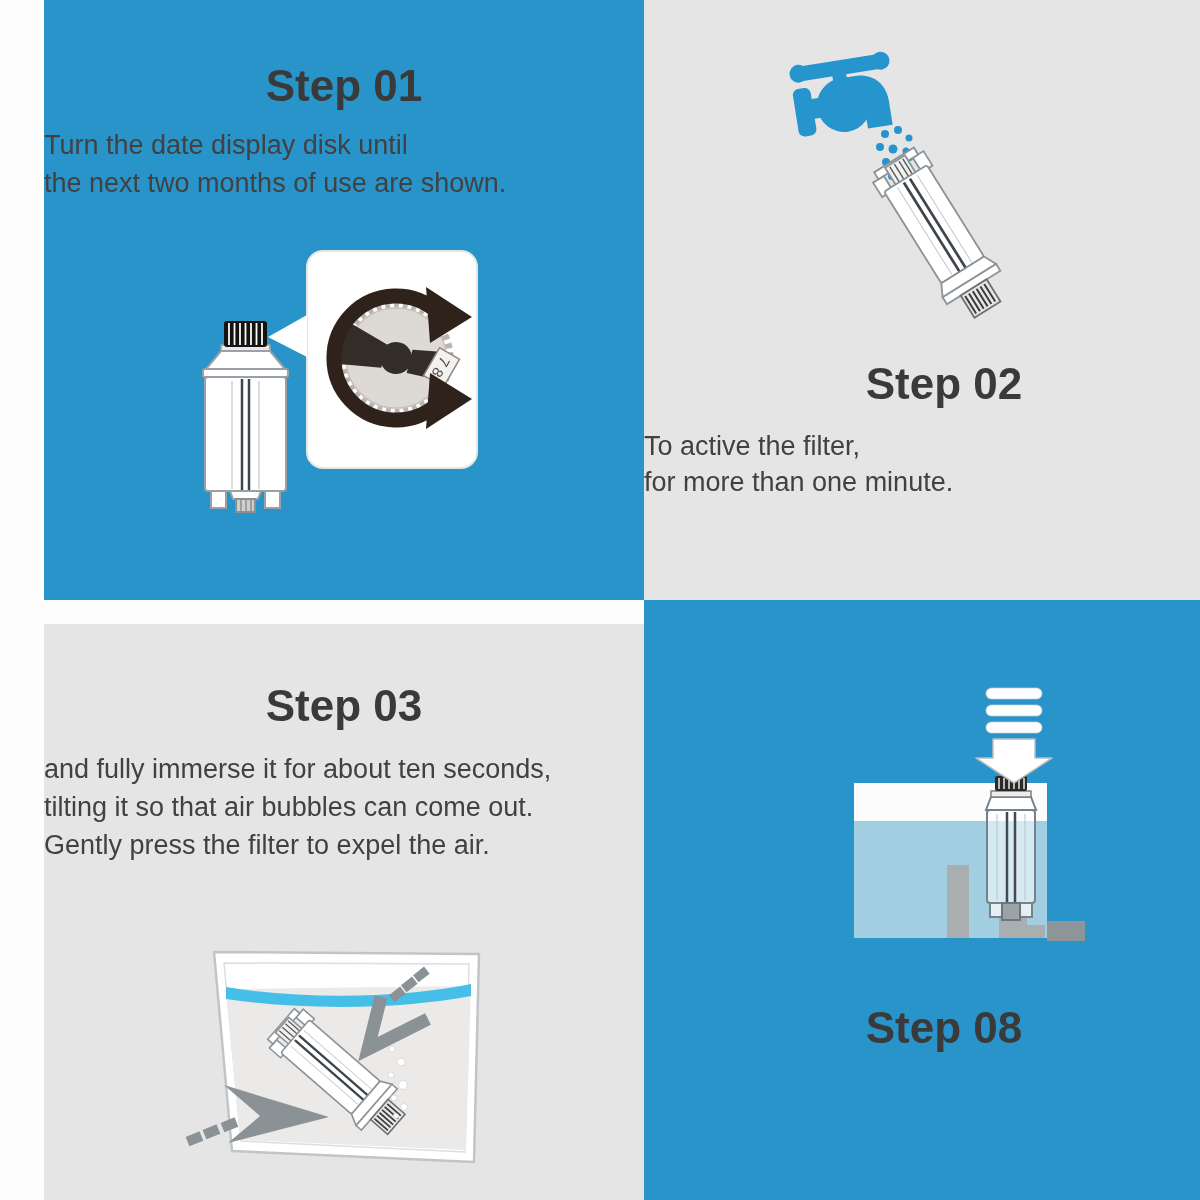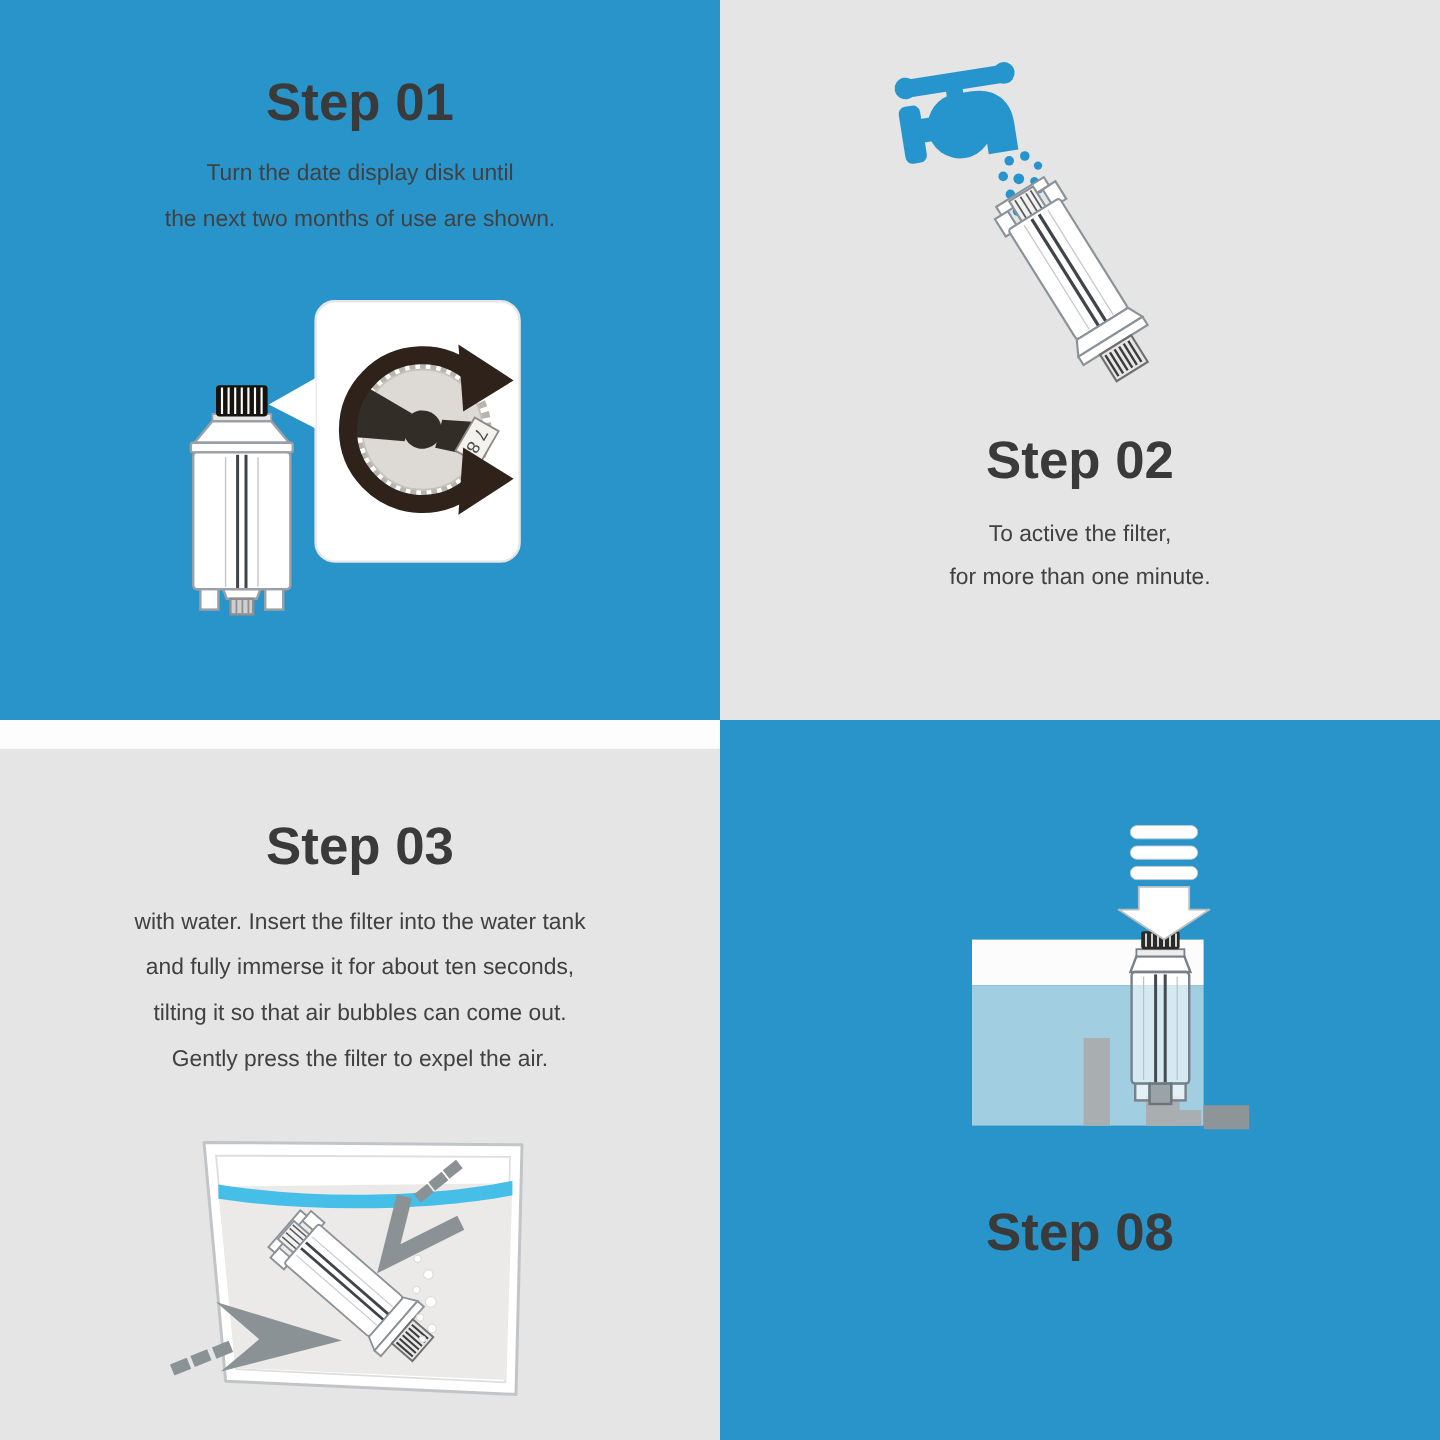--- a/index.html
+++ b/index.html
@@ -1,28 +1,28 @@
 <!DOCTYPE html>
 <html><head>
 <meta charset="utf-8">
 <style>
   html,body{margin:0;padding:0;background:#ffffff;}
   .canvas{position:relative;width:1200px;height:1200px;overflow:hidden;
           font-family:"Liberation Sans",sans-serif;background:#fdfdfe;}
-  .q{position:absolute;width:600px;height:600px;}
+  .q{position:absolute;width:600px;height:600px;margin-left:44px;}
   .q.blue{background:#2994ca;}
   .q.white{background:#e5e5e5;}
   #q1{left:0;top:0;}
   #q2{left:600px;top:0;}
   #q3{left:0;top:624px;}
   #q4{left:600px;top:600px;}
   .step-title{position:absolute;left:0;width:600px;text-align:center;
               font-size:44px;font-weight:bold;color:#3a3a3a;line-height:1.1;}
-  .step-text{position:absolute;left:0;width:600px;text-align:center;
-             font-size:19px;color:#414141;}
+  .step-text{position:absolute;left:0;width:600px;text-align:left;
+             font-size:27px;color:#414141;}
   .step-text div{white-space:nowrap;}
   #q1 .step-title{top:62px;}
   #q1 .step-text{top:126px;}
   #q1 .step-text div{line-height:38px;}
   #q2 .step-title{top:360px;}
   #q2 .step-text{top:428px;}
   #q2 .step-text div{line-height:36px;}
   #q3 .step-title{top:58px;}
   #q3 .step-text{top:126px;}
   #q3 .step-text div{line-height:38px;}
@@ -145,21 +145,20 @@
     <div class="step-title">Step 02</div>
     <div class="step-text">
       <div>To active the filter,</div>
       <div>for more than one minute.</div>
     </div>
   </div>
 
   <div id="q3" class="q white">
     <div class="step-title">Step 03</div>
     <div class="step-text">
-      <div>with water. Insert the filter into the water tank</div>
       <div>and fully immerse it for about ten seconds,</div>
       <div>tilting it so that air bubbles can come out.</div>
       <div>Gently press the filter to expel the air.</div>
     </div>
     <svg class="illo" style="left:140px;top:305px" width="370" height="290" viewBox="0 0 370 290">
 
       <g>
         <path d="M30,23 L295,25 L290,233 L48,222 Z" fill="#ffffff" stroke="#c2c5c8" stroke-width="2.5" stroke-linejoin="round"></path>
         <path d="M40,34 L285,35 L281,223 L57,212 Z" fill="none" stroke="#dcdee0" stroke-width="1.5"></path>
         <polygon points="42,60 287,57 282,221 56,211" fill="#eceae8"></polygon>

